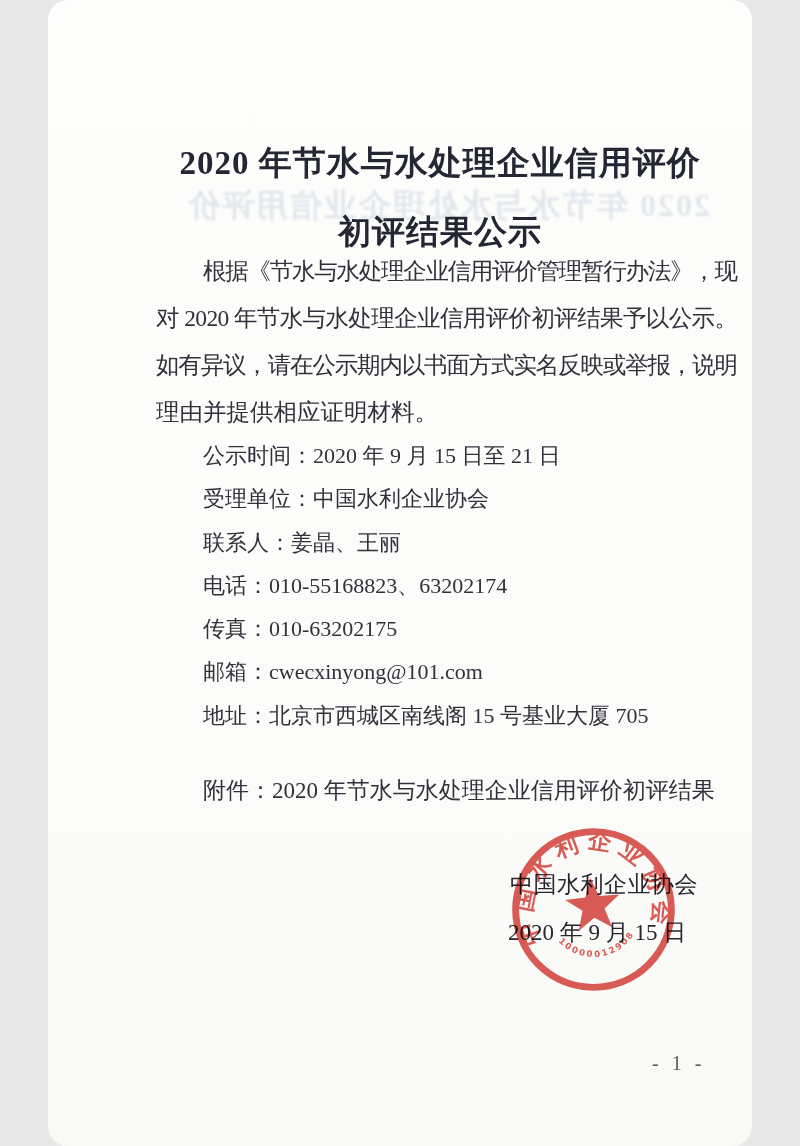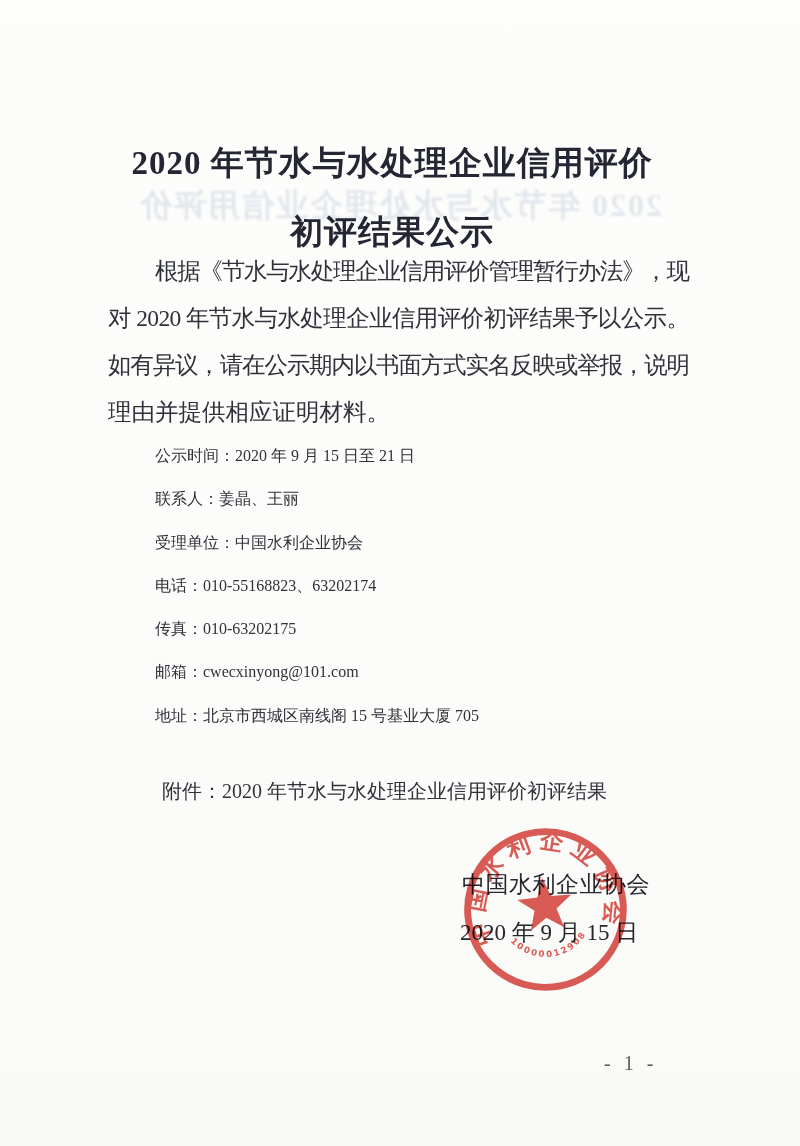--- a/index.html
+++ b/index.html
@@ -1,23 +1,24 @@
 <!DOCTYPE html>
 <html><head>
 <meta charset="utf-8">
 <style>
   html,body{margin:0;padding:0;background:#e8e8e8;}
   .page{
     position:relative;
-    width:800px;height:1146px;
+    width:704px;height:1146px;
     margin:0 auto;
     background:linear-gradient(180deg,#fdfdfc 0%,#fbfbf9 70%,#f9f9f6 100%);
     overflow:hidden;
     font-family:"Liberation Serif","DejaVu Serif",serif;
     color:#30323b;
+    border-radius:20px;
   }
   .title{
     position:absolute;left:-8px;width:800px;
     text-align:center;
     font-size:33px;font-weight:700;
     letter-spacing:1px;
     color:#242733;
   }
   .title.l1{top:141px;}
   .title.l2{top:210px;}
@@ -30,24 +31,24 @@
     filter:blur(1.3px);
     pointer-events:none;
   }
   .para{position:absolute;left:108px;top:249px;width:582px;}
   .pline{display:block;width:582px;height:47px;}
   .pline text{
     font-family:"Liberation Serif","DejaVu Serif",serif;
     font-size:23.5px;fill:#30323b;
   }
   .info{position:absolute;left:155px;top:434px;}
-  .info div{line-height:43.3px;font-size:16px;white-space:nowrap;}
+  .info div{line-height:43.3px;font-size:22px;white-space:nowrap;}
   .attachment{
-    position:absolute;left:162px;top:776px;
-    font-size:20px;line-height:30px;white-space:nowrap;text-align:right;
+    position:absolute;left:155px;top:776px;
+    font-size:23px;line-height:30px;white-space:nowrap;text-align:right;
   }
   .sig{position:absolute;font-size:23px;line-height:28px;white-space:nowrap;color:#26272e;z-index:2;}
   .sig.org{left:462px;top:871px;letter-spacing:.5px;}
   .sig.date{left:460px;top:919px;}
   .seal{
     position:absolute;left:452px;top:823px;
     width:187px;height:173px;
     transform:rotate(-6deg);
     mix-blend-mode:multiply;
     opacity:.88;
@@ -84,22 +85,22 @@
     <svg class="pline">
       <text x="0" y="30" textLength="582" lengthAdjust="spacing">如有异议，请在公示期内以书面方式实名反映或举报，说明</text>
     </svg>
     <svg class="pline">
       <text x="0" y="30">理由并提供相应证明材料。</text>
     </svg>
   </div>
 
   <div class="info">
     <div>公示时间：2020 年 9 月 15 日至 21 日</div>
+    <div>受理单位：中国水利企业协会</div>
     <div>联系人：姜晶、王丽</div>
-    <div>受理单位：中国水利企业协会</div>
     <div>电话：010-55168823、63202174</div>
     <div>传真：010-63202175</div>
     <div>邮箱：cwecxinyong@101.com</div>
     <div>地址：北京市西城区南线阁 15 号基业大厦 705</div>
   </div>
 
   <div class="attachment">附件：2020 年节水与水处理企业信用评价初评结果</div>
 
   <div class="sig org">中国水利企业协会</div>
   <div class="sig date">2020 年 9 月 15 日</div>

